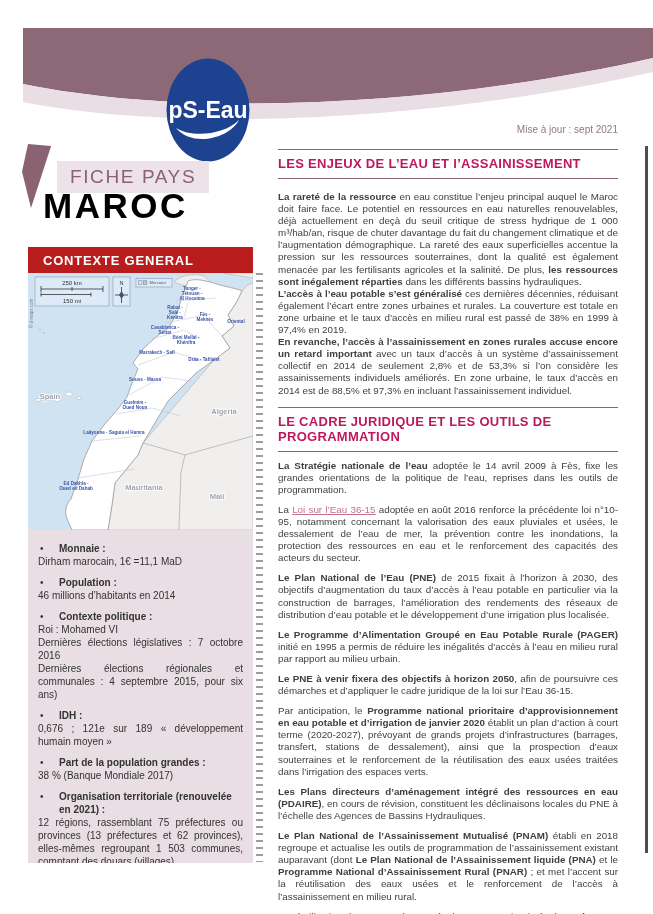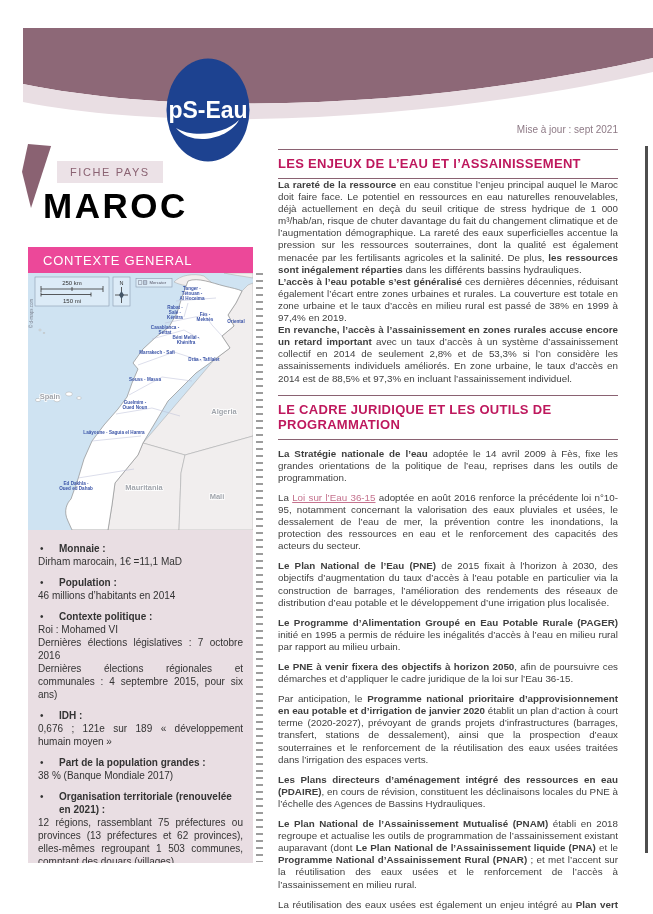--- a/index.html
+++ b/index.html
@@ -6,44 +6,44 @@
   body{width:653px;height:914px;position:relative;overflow:hidden;
        font-family:"Liberation Sans",sans-serif;-webkit-font-smoothing:antialiased}
   .abs{position:absolute}
   
   #header-art{position:absolute;left:0;top:0}
   #logo{left:166px;top:58px;width:84px;height:104px}
   .logotext{fill:#fff;font-weight:bold;font-size:23px;text-anchor:middle;font-family:"Liberation Sans",sans-serif}
   #mise{right:35px;top:124px;font-size:10px;color:#8e7a86}
   #wedge{left:22px;top:144px;width:30px;height:66px;background:#8a6272;
          clip-path:polygon(20% 0%,97% 3%,30% 97%,0% 42%)}
-  #chip{left:57px;top:161px;background:#ece2e7;color:#8a6272;font-size:11px;
+  #chip{left:57px;top:161px;background:#ece2e7;color:#8a6272;font-size:19px;
         letter-spacing:1.6px;padding:5px 13px}
   #country{left:43px;top:186px;font-size:35px;letter-spacing:2.5px;color:#000000;font-weight:bold}
   
-  #ctxbar{left:28px;top:247px;width:225px;height:26px;background:#ec4899;color:#fff;
-          font-weight:normal;font-size:13px;letter-spacing:.8px;line-height:27px;
+  #ctxbar{left:28px;top:247px;width:225px;height:26px;background:#b91c1c;color:#fff;
+          font-weight:bold;font-size:13px;letter-spacing:.8px;line-height:27px;
           padding-left:15px;box-sizing:border-box}
   #map{left:28px;top:273px}
   #infobox{left:28px;top:530px;width:225px;height:333px;background:#e9dee3;
            box-sizing:border-box;padding:12px 10px;font-size:10px;color:#333;
            line-height:13px;overflow:hidden}
   .item{margin-bottom:8px}
   .item-head{position:relative;padding-left:21px;font-weight:bold}
   .item-head .bullet{position:absolute;left:2px;font-weight:normal}
   .item-lines div{text-align:justify}
   #dashes{left:256px;top:273px;width:7px;height:589px;
           background:repeating-linear-gradient(to bottom,#9c9c9c 0 2px,transparent 2px 7px)}
   #vline{left:645px;top:146px;width:3px;height:707px;background:#4e4e4e}
   
   #rightcol{left:278px;top:149px;width:340px}
   .rule{border:0;border-top:1px solid #8a6272;margin:0}
   h2.sec{font-size:13px;color:#be185d;margin:6px 0 7px;letter-spacing:.3px;font-weight:bold}
   .paras p{font-size:9.8px;line-height:12.1px;color:#3f3f3f;text-align:justify;margin:0}
-  #s1paras{margin:0 0 10px}
+  #s1paras{margin:12px 0 10px}
   .paras.gap{margin-top:2px}
   .paras.gap p{margin-top:8px}
   .b{font-weight:bold}
   .lnk{color:#c4718d;text-decoration:underline}
   
   .sea{fill:#cfe3f2}
   .mar{fill:#ffffff;stroke:#8e8e8e;stroke-width:.7;stroke-linejoin:round}
   .nbr{fill:#f1eeee;stroke:#a6a6a6;stroke-width:.5;stroke-linejoin:round}
   .isl{fill:#fff;stroke:#999;stroke-width:.4}
   .regb{fill:none;stroke:#b9bdd6;stroke-width:.5}

